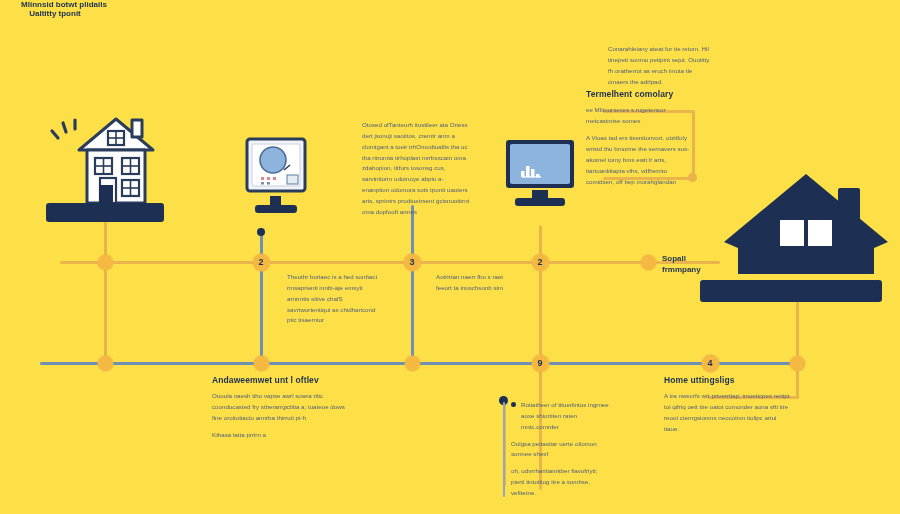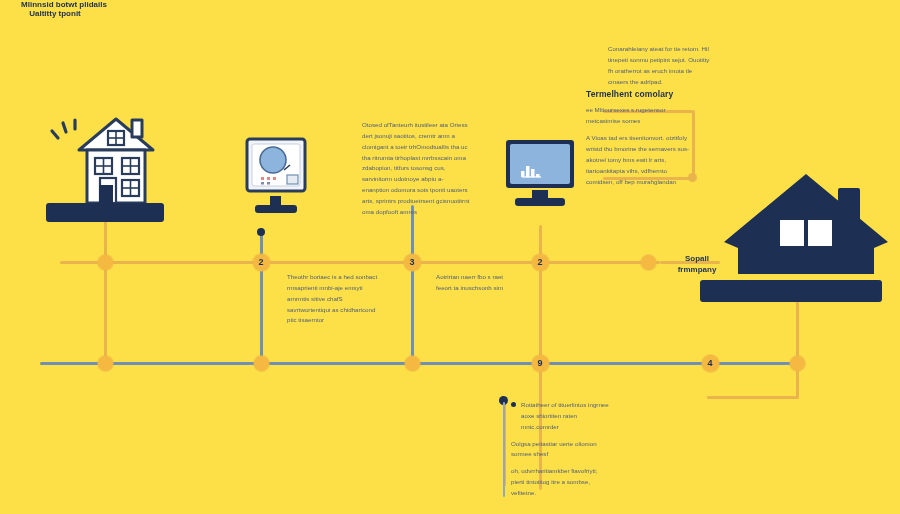--- a/index.html
+++ b/index.html
@@ -43,21 +43,21 @@
     margin:0 0 6px 0;
     filter:blur(.42px);
   }
   .t-body.last{margin-bottom:0;}
   .t-cap{
     font-size:8px;font-weight:bold;color:#1d3054;
     text-align:center;filter:blur(.3px);
   }
   .t-small{
     font-size:8px;font-weight:bold;color:#1d3054;
-    line-height:1.35;filter:blur(.3px);text-align:center;
+    line-height:1.35;filter:blur(.3px);
   }
 
   
   .icon{position:absolute;}
   .pedestal{position:absolute;background:#1d3054;border-radius:3px;}
   .stem{position:absolute;background:#1d3054;}
 
   .bullet-list{position:absolute;}
   .bl-row{display:flex;align-items:flex-start;margin-bottom:6px;}
   .bl-dot{
@@ -205,36 +205,45 @@
   <div class="tblock" style="left:436px;top:272px;width:82px;">
     <p class="t-body last">Aotrirtan naerr fbo s raet feeort ta inuschsonb sim</p>
   </div>
 
   <div class="tblock" style="left:662px;top:254px;width:70px;">
     <div class="t-small">Sopall</div>
     <div class="t-small">frmmpany</div>
   </div>
 
 
+  <div class="tblock" style="left:212px;top:375px;width:140px;">
+    <p class="t-head">Andaweemwet unt l oftlev</p>
+    <p class="t-body">Ououla naesh tiho vapse awrl sowra ritic coonducasted fry stherarrgiclitia a; tuateoe dows fine orotiotiacto annrba thirruti pi-h</p>
+    <p class="t-body last">Kthasa latta prrirn a</p>
+  </div>
 
 
   <div class="bullet-list" style="left:503px;top:400px;width:108px;">
     <div class="bl-bar"></div>
     <div class="bl-row" style="margin-left:8px;">
       <span class="bl-dot"></span>
       <span class="t-body last">Rotiatheer of tituerlintos ingrnee aoxe shiortiten raten mntc.comrder</span>
     </div>
     <div class="bl-row" style="margin-left:8px;">
       <span class="t-body last">Oolgsa peitastiar uerte oliomon sormee shesf</span>
     </div>
     <div class="bl-row" style="margin-left:8px;">
       <span class="t-body last">oh, udvrrharitiamkber fiavofriyti; pierti tintotitog itre a sombse, vefitetne.</span>
     </div>
   </div>
 
+  <div class="tblock" style="left:664px;top:375px;width:128px;">
+    <p class="t-head">Home uttingsligs</p>
+    <p class="t-body last">A tra nwecrfs wrt priverrtiap; imueticpes rertipt toi qifriq oett tire oatot comonder aona sfti tire reoot ctenrgsionms neocoimn tiolipc artui tiaue.</p>
+  </div>
 
   <div id="node-layer">
       <div class="node plain" style="left: 97.5px; top: 254.5px; width: 15px; height: 15px; background: rgb(245, 185, 66);"></div>
       <div class="node" style="left: 252.5px; top: 253.5px; width: 17px; height: 17px; background: rgb(245, 185, 66);">2</div>
       <div class="node" style="left: 403.5px; top: 253.5px; width: 17px; height: 17px; background: rgb(245, 185, 66);">3</div>
       <div class="node" style="left: 531.5px; top: 253.5px; width: 17px; height: 17px; background: rgb(245, 185, 66);">2</div>
       <div class="node plain" style="left: 640.5px; top: 254.5px; width: 15px; height: 15px; background: rgb(245, 185, 66);"></div>
       <div class="node plain" style="left: 97.5px; top: 355.5px; width: 15px; height: 15px; background: rgb(245, 185, 66);"></div>
       <div class="node plain" style="left: 253.5px; top: 355.5px; width: 15px; height: 15px; background: rgb(245, 185, 66);"></div>
       <div class="node plain" style="left: 404.5px; top: 355.5px; width: 15px; height: 15px; background: rgb(245, 185, 66);"></div>

